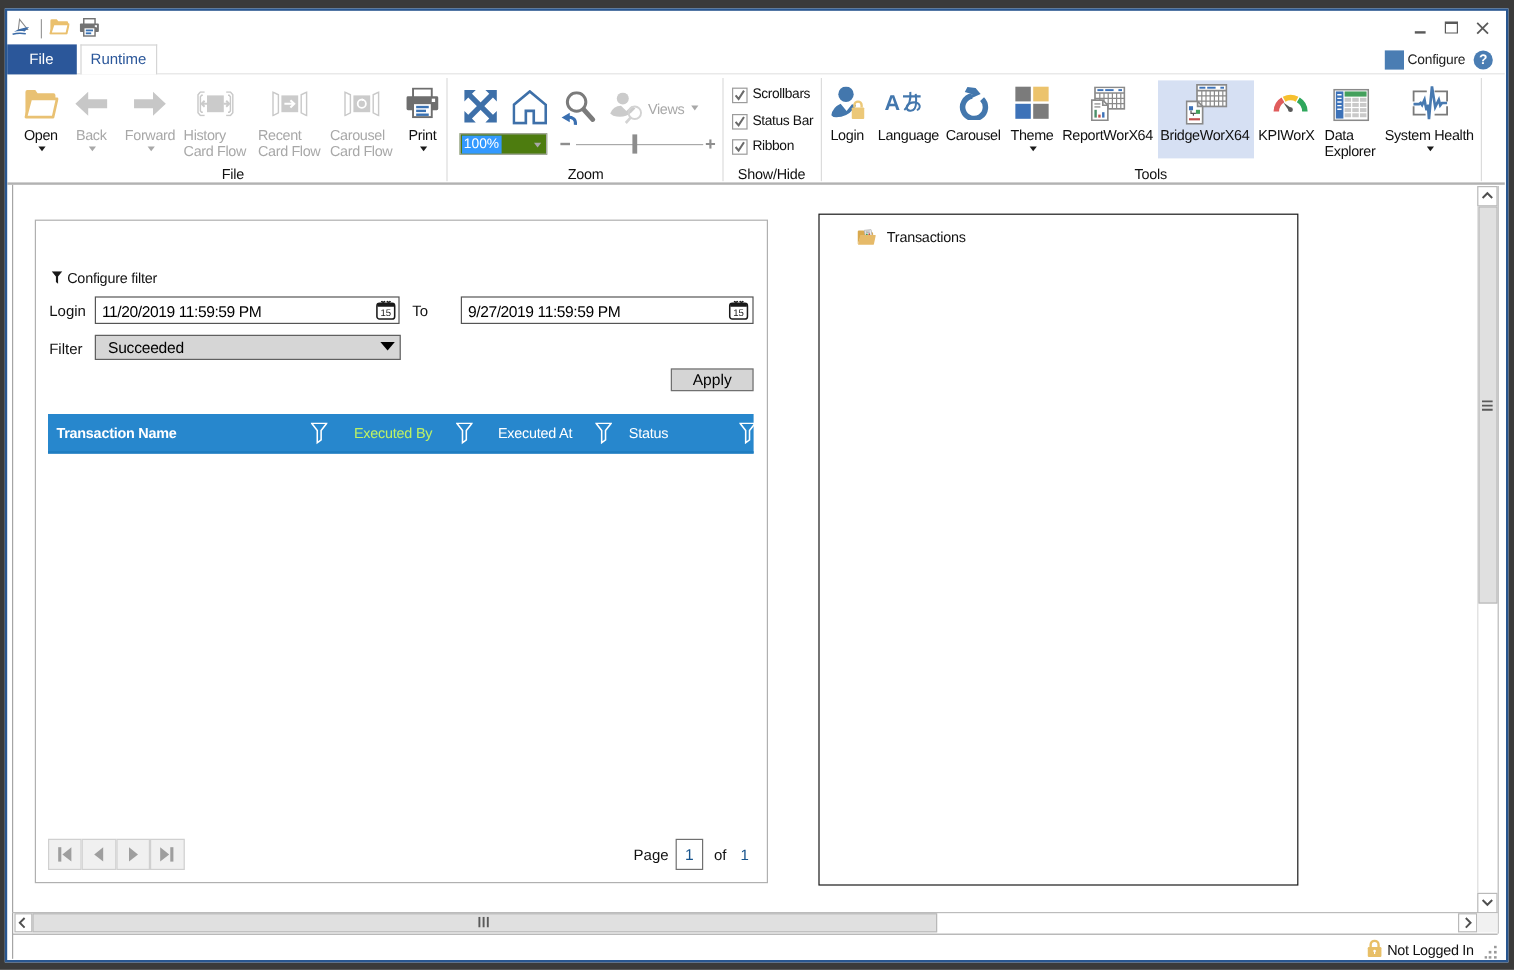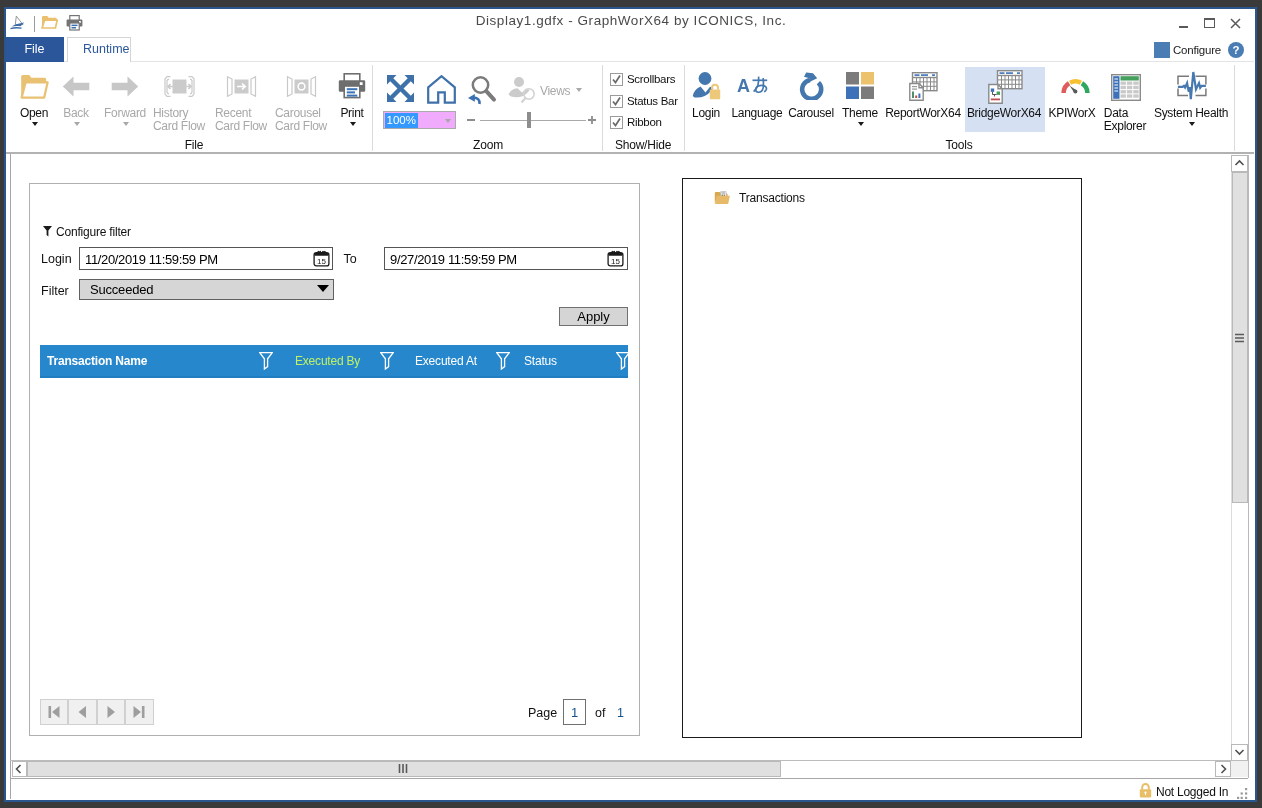--- a/index.html
+++ b/index.html
@@ -37,37 +37,36 @@
 <div class="a" id="qat-print" style="left:66px;top:15px">
 <svg width="17" height="16" viewBox="0 0 17 16">
         <rect x="3.8" y="0.6" width="9.4" height="5.4" fill="#fff" stroke="#737373" stroke-width="1.2"></rect>
         <rect x="0.6" y="4.6" width="15.8" height="7" rx="0.8" fill="#737373"></rect>
         <rect x="13" y="6" width="1.8" height="1.8" fill="#fff"></rect>
         <rect x="3.8" y="8" width="9.4" height="7" fill="#fff" stroke="#737373" stroke-width="1.2"></rect>
         <rect x="5.5" y="9.6" width="6" height="1.5" fill="#3a72b3"></rect>
         <rect x="5.5" y="12" width="4.5" height="1.5" fill="#3a72b3"></rect>
       </svg>
 </div>
-<div class="a" style="left:0;top:13px;width:1262px;text-align:center;font-size:13.5px;color:#4a4a4a;letter-spacing:0.55px">Display1.gdfx - GraphWorX64 by ICONICS, Inc.</div>
 
 <div class="a" style="left:1179px;top:25.5px;width:9px;height:2px;background:#5a5a5a"></div>
 <div class="a" style="left:1204px;top:18px;width:10.5px;height:9.5px;border:1.2px solid #5a5a5a;border-top:2.8px solid #5a5a5a"></div>
 <div class="a" style="left:1230px;top:18px;width:11px;height:11px">
 <svg width="11" height="11" viewBox="0 0 11 11">
         <path d="M1 1 L10 10 M10 1 L1 10" stroke="#5a5a5a" stroke-width="1.5"></path>
       </svg>
 </div>
 
 <div class="a" style="left:1154px;top:42px;width:16px;height:16px;background:#4a7db3"></div>
 <div class="a" style="left:1173px;top:44px;font-size:11.5px;color:#222;letter-spacing:-0.2px">Configure</div>
 <div class="a" style="left:1228px;top:42px;width:16px;height:16px;border-radius:50%;background:#4a7db3;color:#fff;font-size:11.5px;font-weight:bold;text-align:center;line-height:16px">?</div>
 
 <div class="a" style="left:6px;top:61px;width:1248px;height:1px;background:#e4e4e4"></div>
 <div class="a" style="left:5.5px;top:37px;width:58px;height:24.5px;background:#2b579a;color:#fff;font-size:12.5px;text-align:center;line-height:24.5px">File</div>
-<div class="a" style="left:67px;top:37px;width:63.5px;height:25px;background:#fff;border:1px solid #d5d5d5;border-bottom:none;color:#2b579a;font-size:12.5px;text-align:right;line-height:23px">Runtime</div>
+<div class="a" style="left:67px;top:37px;width:63.5px;height:25px;background:#fff;border:1px solid #d5d5d5;border-bottom:none;color:#2b579a;font-size:12.5px;text-align:center;line-height:23px">Runtime</div>
 
 <div class="a" style="left:6px;top:152px;width:1248px;height:1.5px;background:#b2b2b2"></div>
 
 <div class="sep" style="left:371.5px"></div>
 <div class="sep" style="left:601.5px"></div>
 <div class="sep" style="left:683.5px"></div>
 <div class="sep" style="left:1233.5px"></div>
 
 <div class="glbl" style="left:194px;top:137.5px">File</div>
 <div class="glbl" style="left:488px;top:137.5px">Zoom</div>
@@ -168,21 +167,21 @@
 <svg width="28" height="28" viewBox="0 0 28 28">
         <circle cx="11" cy="5" r="5" fill="#cbcbcb"></circle>
         <path d="M0.5 17.5 Q3 11.5 9.5 11.2 L14 15.5 L18 11.5 Q20.5 12 21.5 13.5 L18 17 Q12 22 3 19.5 Z" fill="#cbcbcb"></path>
         <circle cx="21" cy="17" r="5.2" fill="none" stroke="#d3d3d3" stroke-width="1.6"></circle>
         <path d="M17.5 21 L13.5 25.5" stroke="#d3d3d3" stroke-width="2.2"></path>
       </svg>
 </div>
 <div class="a dis" style="left:540px;top:84px;font-size:12px;letter-spacing:-0.3px">Views</div>
 <div class="dd ddg" style="left:579px;top:88px"></div>
 
-<div class="a" style="left:382.5px;top:111px;width:73.5px;height:18px;background:#f0abfc;border:1px solid #ababab">
+<div class="a" style="left:382.5px;top:111px;width:73.5px;height:18px;background:#4d7c0f;border:1px solid #ababab">
 <span style="position:absolute;left:1px;top:1px;background:#3399ff;color:#fff;font-size:11.5px;line-height:14.5px;padding:0 2px">100%</span>
 <span class="dd ddg" style="left:64px;top:7px;border-left-width:3px;border-right-width:3px"></span>
 </div>
 
 <div class="a" style="left:467px;top:118.5px;width:7.5px;height:2px;background:#8e8e8e"></div>
 <div class="a" style="left:480px;top:119.5px;width:106px;height:1.5px;background:#a9a9a9"></div>
 <div class="a" style="left:527px;top:112px;width:3.5px;height:16px;background:#8d8d8d"></div>
 <div class="a" style="left:588px;top:116px;width:8px;height:8px">
 <svg width="8" height="8" viewBox="0 0 8 8">
         <path d="M0 4 H8 M4 0 V8" stroke="#8e8e8e" stroke-width="1.8"></path>

